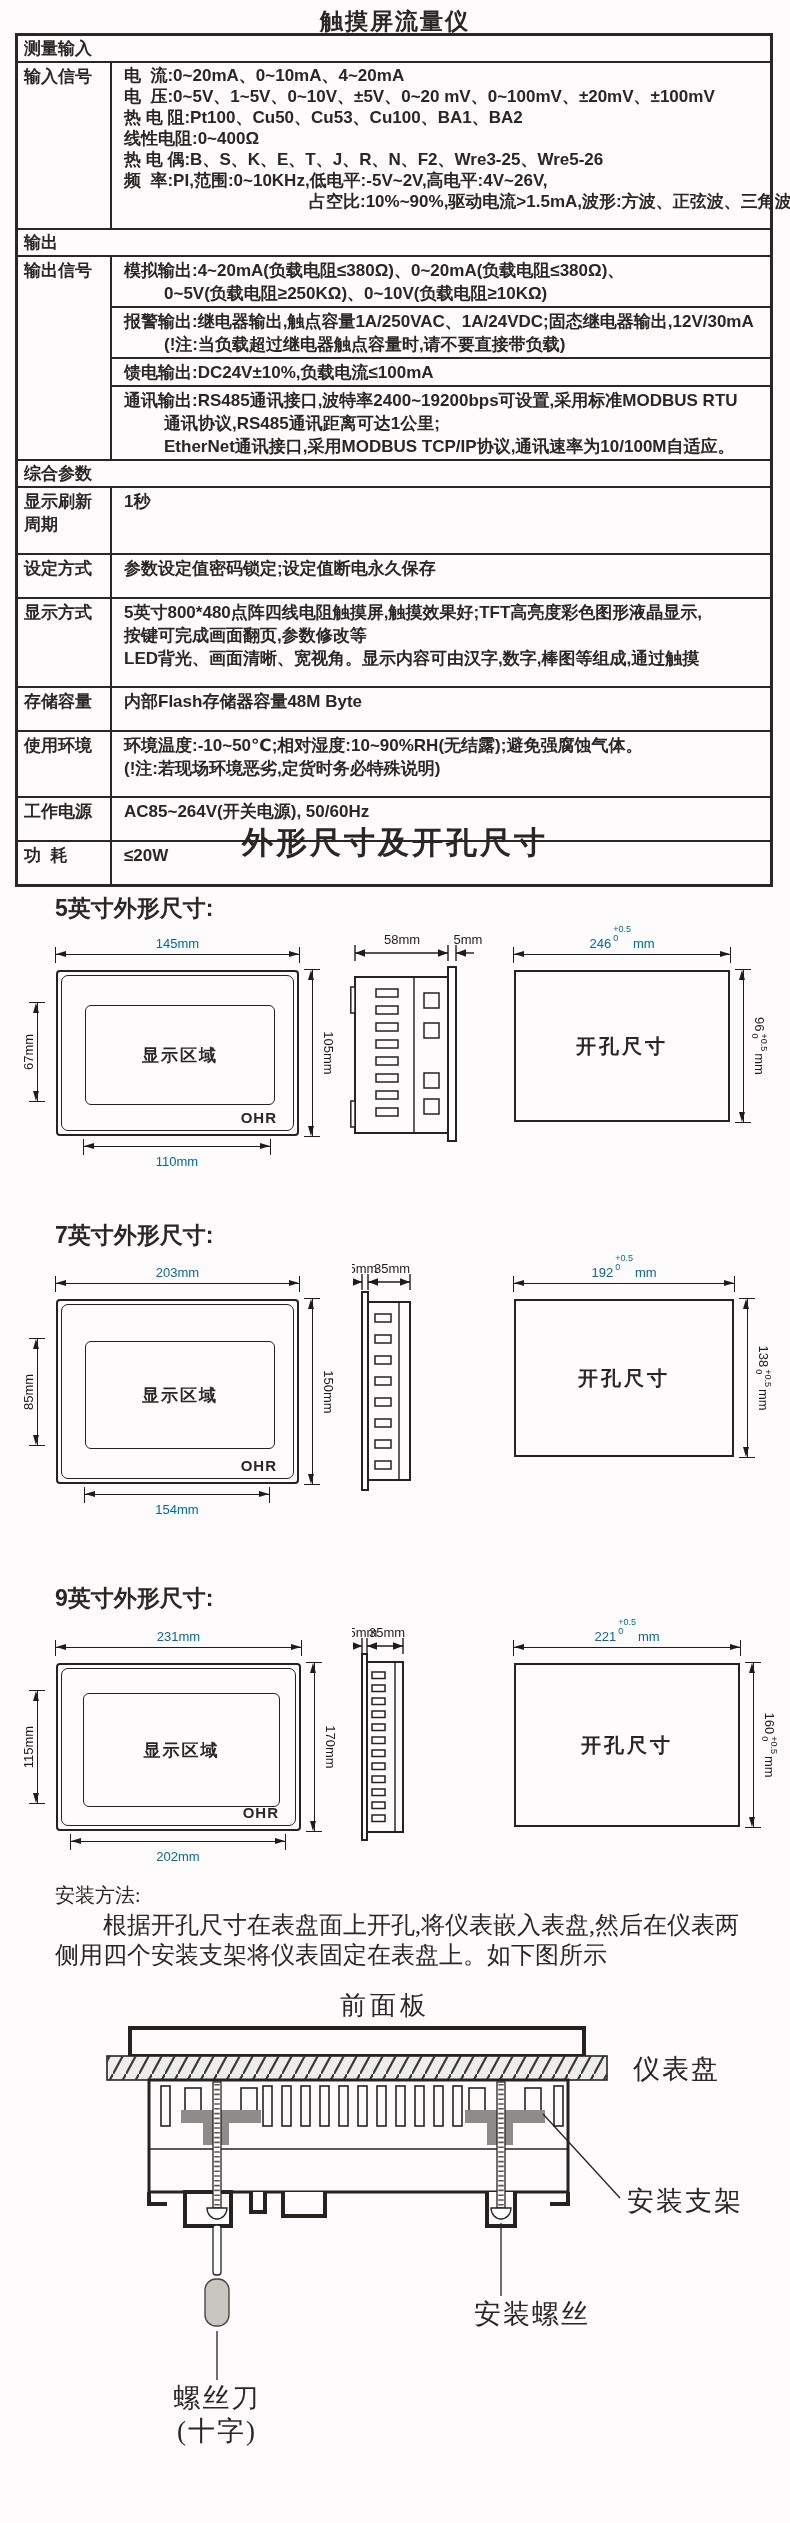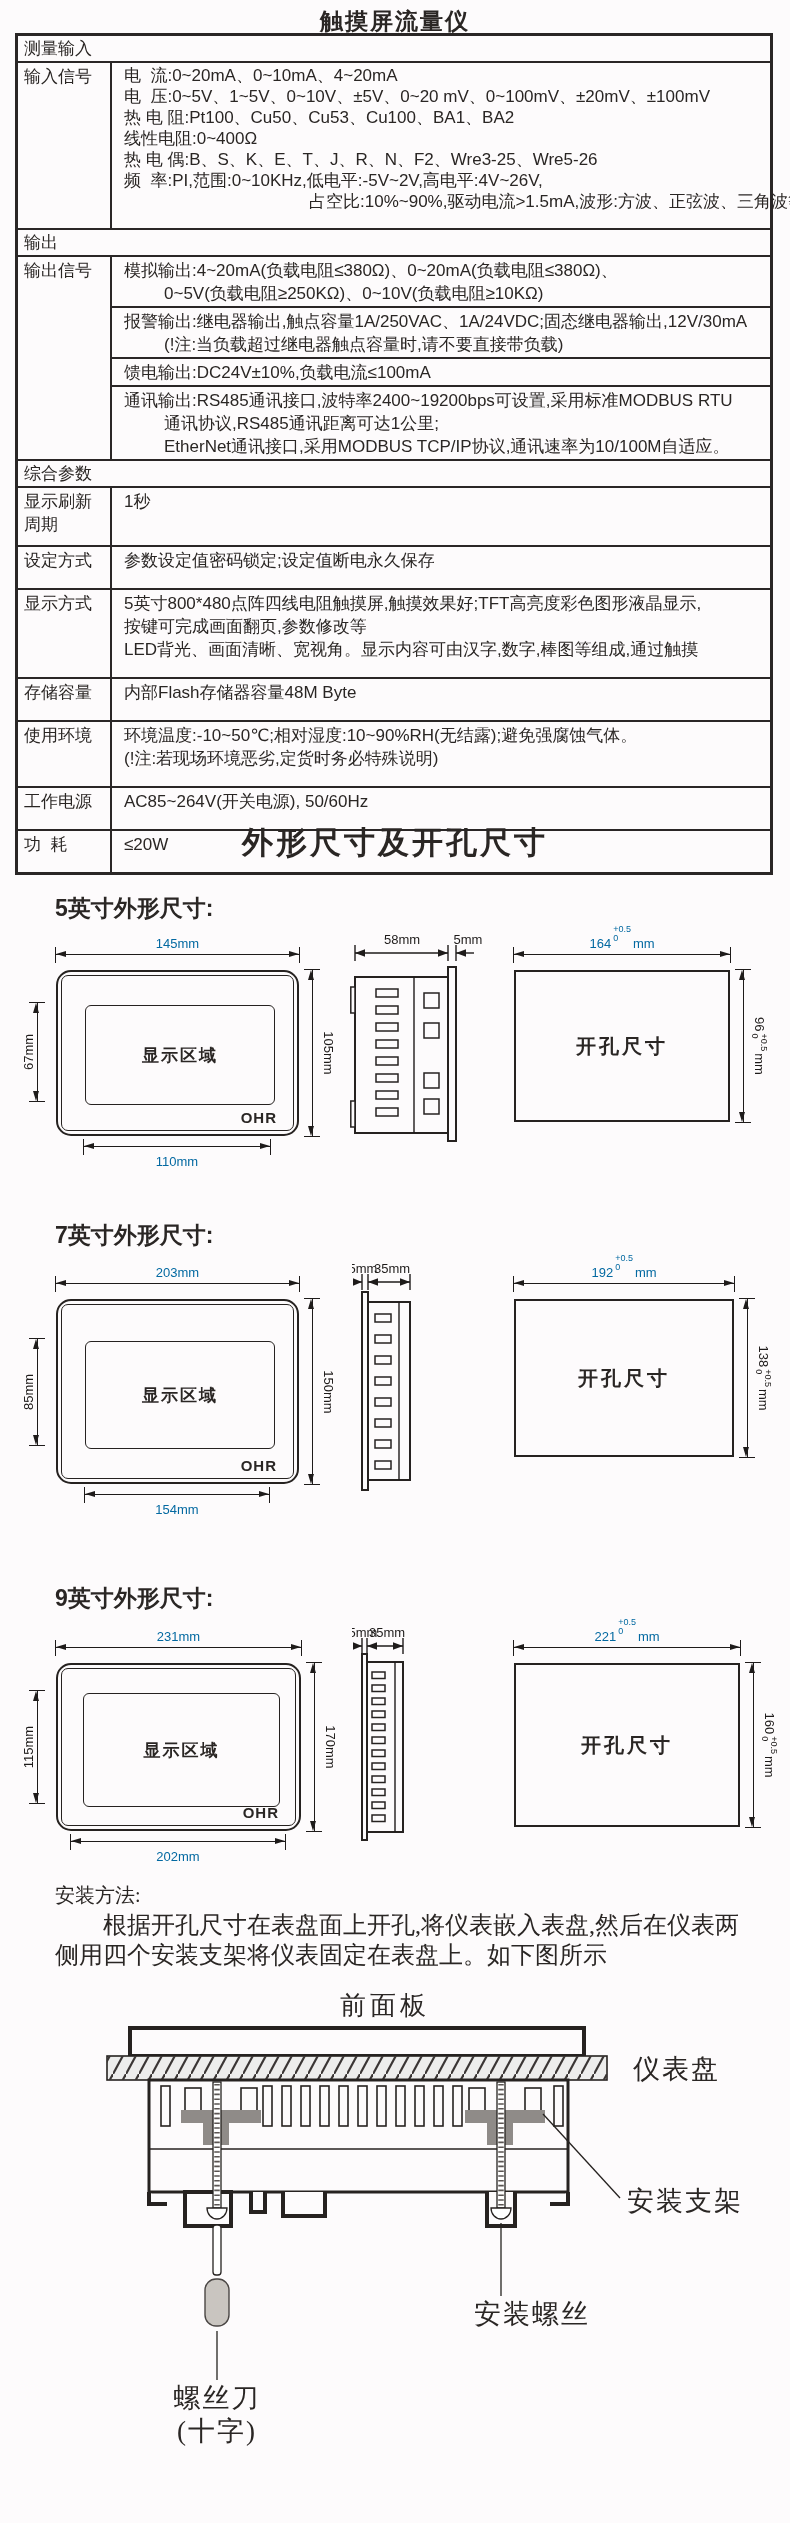--- a/index.html
+++ b/index.html
@@ -3,36 +3,36 @@
 <meta charset="utf-8">
 <style>
   html,body{margin:0;padding:0}
   body{width:790px;height:2523px;position:relative;background:#fdfbfc;color:#2a2624;
        font-family:"Liberation Sans","DejaVu Sans",sans-serif;overflow:hidden}
   
   .title{position:absolute;top:6px;left:0;width:790px;text-align:center;font-size:23px;font-weight:700;letter-spacing:2px}
   .h2{position:absolute;top:822px;left:0;width:790px;text-align:center;font-size:31px;font-weight:700;letter-spacing:3px}
   .sizehead{position:absolute;left:55px;font-size:23px;font-weight:700}
   
-  .spec{position:absolute;left:15px;top:33px;width:758px;border:3px solid #2a2626;box-sizing:border-box;font-size:17px;font-weight:400}
+  .spec{position:absolute;left:15px;top:33px;width:758px;border:3px solid #2a2626;box-sizing:border-box;font-size:17px;font-weight:700}
   .trow{display:flex;border-bottom:2px solid #2a2626}
   .trow:last-child{border-bottom:none}
   .tsec{line-height:25px;padding:0 6px;border-bottom:2px solid #2a2626}
-  .tlabel{flex:0 0 94px;width:94px;border-right:2px solid #2a2626;padding:2px 2px 9px 6px;box-sizing:border-box;line-height:23px}
+  .tlabel{flex:0 0 94px;width:94px;border-right:2px solid #2a2626;padding:2px 2px 17px 6px;box-sizing:border-box;line-height:23px}
   .tval{flex:1;min-width:0;padding:2px 6px 16px 12px;box-sizing:border-box}
   .tval0{flex:1;min-width:0;padding:0;box-sizing:border-box}
   .sub{padding:2px 6px 1px 12px;border-bottom:2px solid #2a2626}
   .sub:last-child{border-bottom:none}
   .tline{line-height:23px;white-space:nowrap}
   .tline.c{line-height:21px}
   .ind{padding-left:40px}
   .ind2{padding-left:185px}
   
   .figrow{position:absolute;left:0;width:790px}
-  .fbox{position:absolute;border:2.6px solid #262220;border-radius:15px;background:#fdfbfc;box-sizing:border-box}
+  .fbox{position:absolute;border:2.6px solid #262220;border-radius:4px;background:#fdfbfc;box-sizing:border-box}
   .finner{position:absolute;inset:3px;border:1.2px solid #262220;border-radius:7px}
   .fdisp{position:absolute;border:1.6px solid #262220;border-radius:6px;display:flex;align-items:center;justify-content:center;
          font-family:"Liberation Serif","DejaVu Serif",serif;font-size:17px;font-weight:600;letter-spacing:2px}
   .fbrand{position:absolute;right:20px;bottom:8px;font-weight:700;font-size:15px;letter-spacing:1px}
   .cbox{position:absolute;border:2.6px solid #262220;box-sizing:border-box;display:flex;align-items:center;justify-content:center;
         font-family:"Liberation Serif","DejaVu Serif",serif;font-size:20px;font-weight:600;letter-spacing:3px}
   
   .hdim{position:absolute;font-size:13px;color:#0369a1}
   .hdim .lbl{display:flex;justify-content:center;align-items:flex-end;height:15px;line-height:13px;white-space:nowrap}
   .hdim .ln{position:relative;height:0;border-top:1.6px solid #1e1b1a;margin-top:4px}
@@ -233,21 +233,21 @@
     <rect class="s15" x="26" y="158" width="22" height="8"></rect>
       <rect class="s15" x="26" y="175" width="22" height="8"></rect>
     <rect class="s15" x="74" y="60" width="15" height="15"></rect>
       <rect class="s15" x="74" y="90" width="15" height="15"></rect>
     <rect class="s15" x="74" y="140" width="15" height="15"></rect>
       <rect class="s15" x="74" y="166" width="15" height="15"></rect>
   </svg>
 
   <div class="hdim" style="left:514px;top:2px;width:216px">
     <div class="lbl">
-        <span>164</span>
+        <span>246</span>
         <span class="tolstack">
           <i>+0.5</i>
           <i>0</i>
         </span>
         <span>mm</span>
       </div>
     <div class="ln">
         <i class="tl"></i>
         <i class="tr"></i>
       </div>

